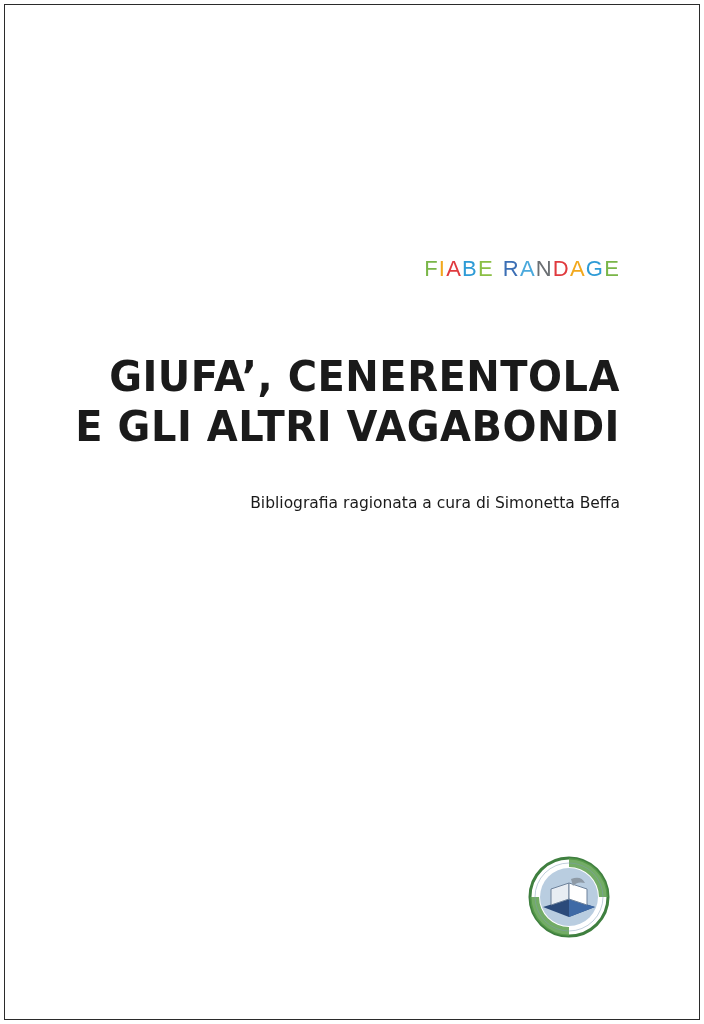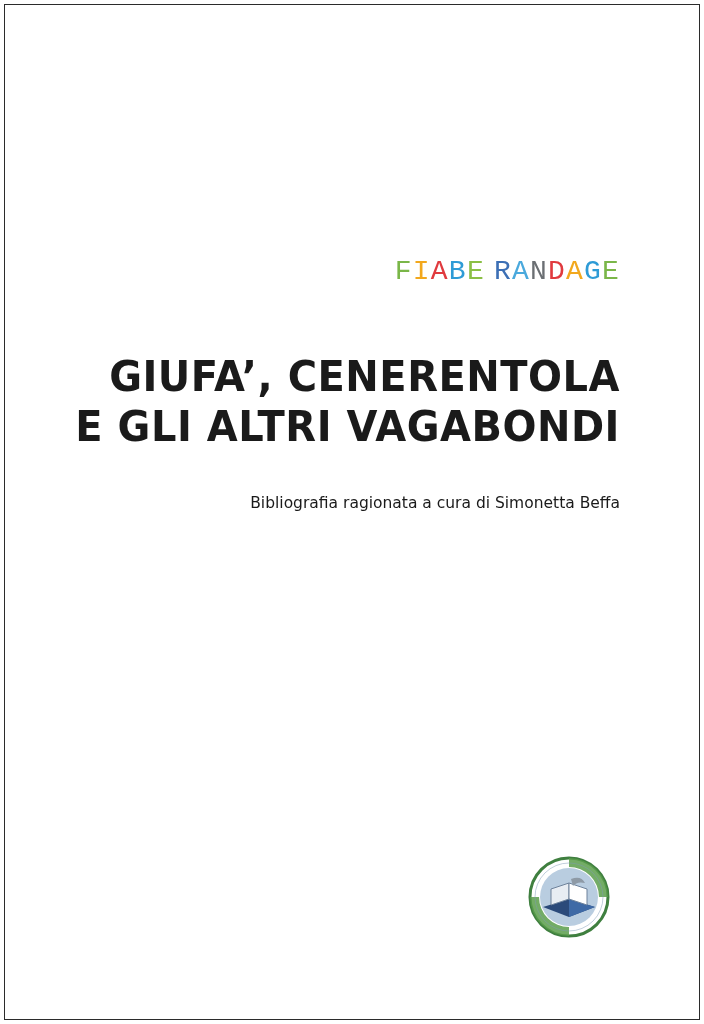--- a/index.html
+++ b/index.html
@@ -36,22 +36,22 @@
     top: 0;
     width: 704px;
     height: 1024px;
   }
 
   
   .series-title {
     position: absolute;
     right: 84px;
     top: 258px;
-    font-family: Liberation Mono, monospace;
-    font-size: 28px;
+    font-family: Liberation Sans, sans-serif;
+    font-size: 22px;
     letter-spacing: 1.2px;
     font-weight: 400;
     white-space: nowrap;
     line-height: 1;
   }
   .series-title span { display: inline-block; }
   .series-space { width: 9px; }
 
   
   .main-title {

